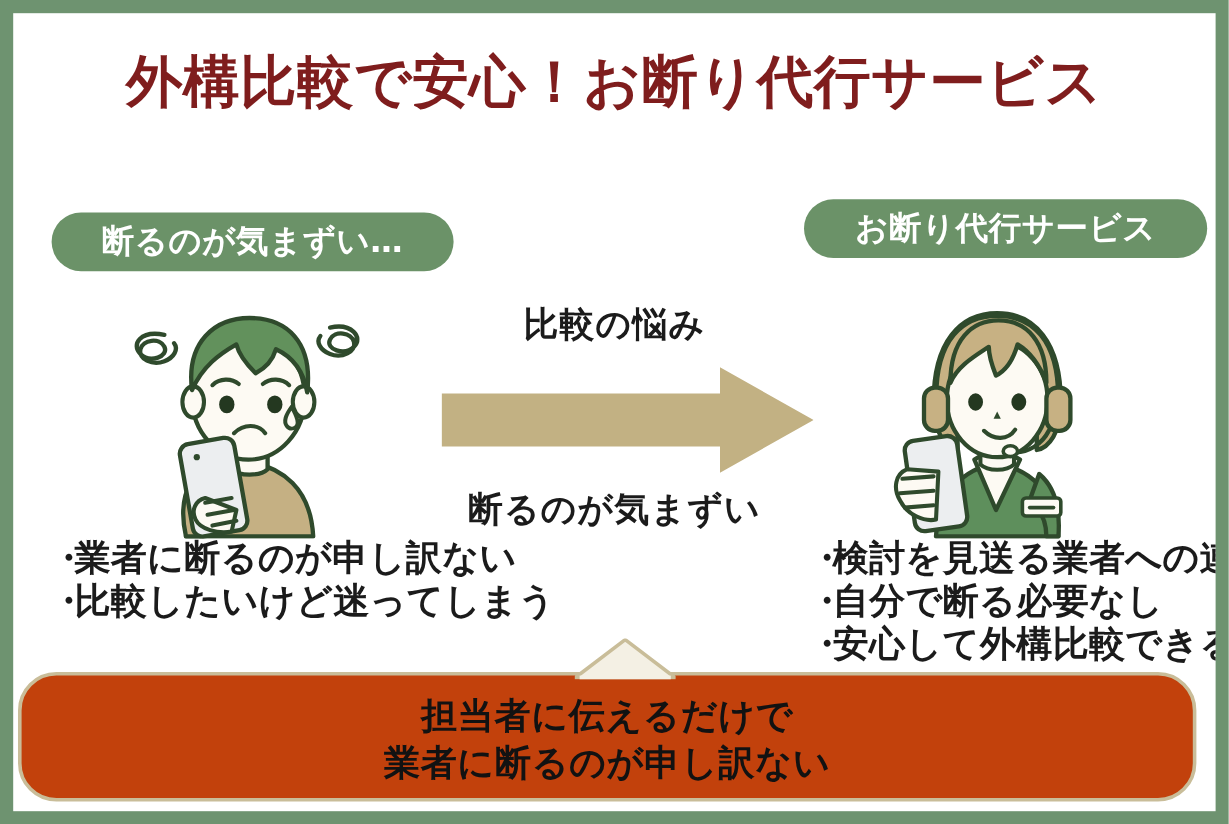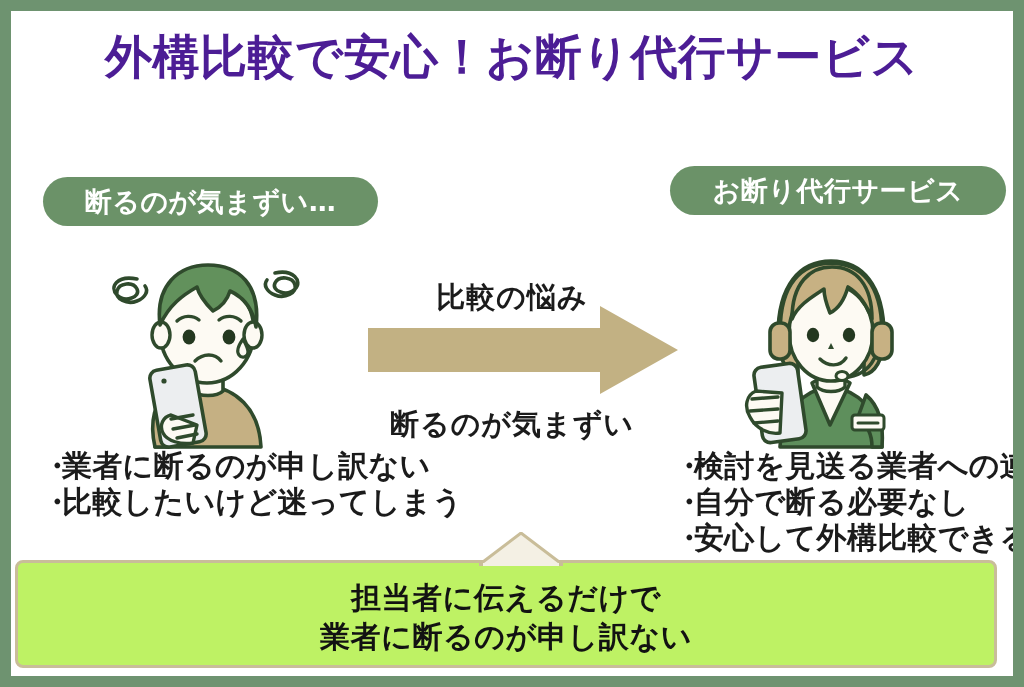--- a/index.html
+++ b/index.html
@@ -29,28 +29,28 @@
     width: 1002px;
     height: 665px;
     background: #ffffff;
     overflow: hidden;
   }
 
   
   .title {
     position: absolute;
     left: 0;
-    top: 19px;
+    top: 31px;
     width: 1002px;
     text-align: center;
     font-size: 47px;
     line-height: 1.15;
     font-weight: bold;
     letter-spacing: 0.5px;
-    color: #4c1d95;
+    color: #7f1d1d;
     white-space: nowrap;
   }
 
   
   .pill {
     position: absolute;
     height: 49px;
     border-radius: 26px;
     background: #6b9268;
     color: #ffffff;
@@ -78,21 +78,21 @@
     position: absolute;
     left: 331px;
     width: 340px;
     text-align: center;
     font-size: 29px;
     font-weight: bold;
     color: #1b1b1b;
     white-space: nowrap;
     letter-spacing: 1px;
   }
-  .arrow-label-top    { top: 240px; margin-top: 27px; }
+  .arrow-label-top    { top: 240px; }
   .arrow-label-bottom { top: 394px; }
 
   .arrow-wrap {
     position: absolute;
     left: 357px;
     top: 293px;
     width: 310px;
     height: 92px;
   }
 
@@ -111,23 +111,23 @@
   .bullets .row { display: block; }
   .bullets .dot { display: inline-block; width: 20px; }
 
   
   .callout {
     position: absolute;
     left: 4px;
     top: 549px;
     width: 982px;
     height: 108px;
-    background: #bef264;
+    background: #c2410c;
     border: 3px solid #c9bd99;
-    border-radius: 8px;
+    border-radius: 32px;
     box-sizing: border-box;
     overflow: hidden;
   }
   .callout-text {
     position: absolute;
     left: 0;
     top: 15px;
     width: 976px;
     text-align: center;
     font-size: 30px;

